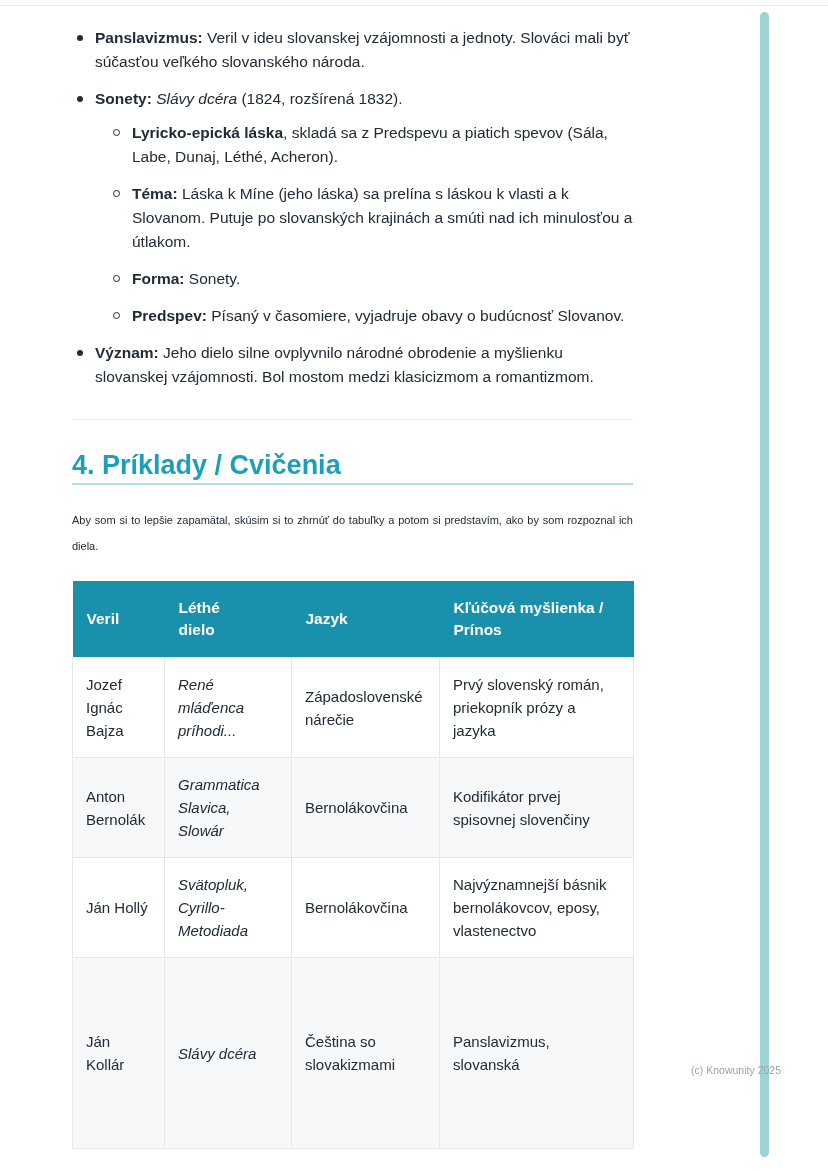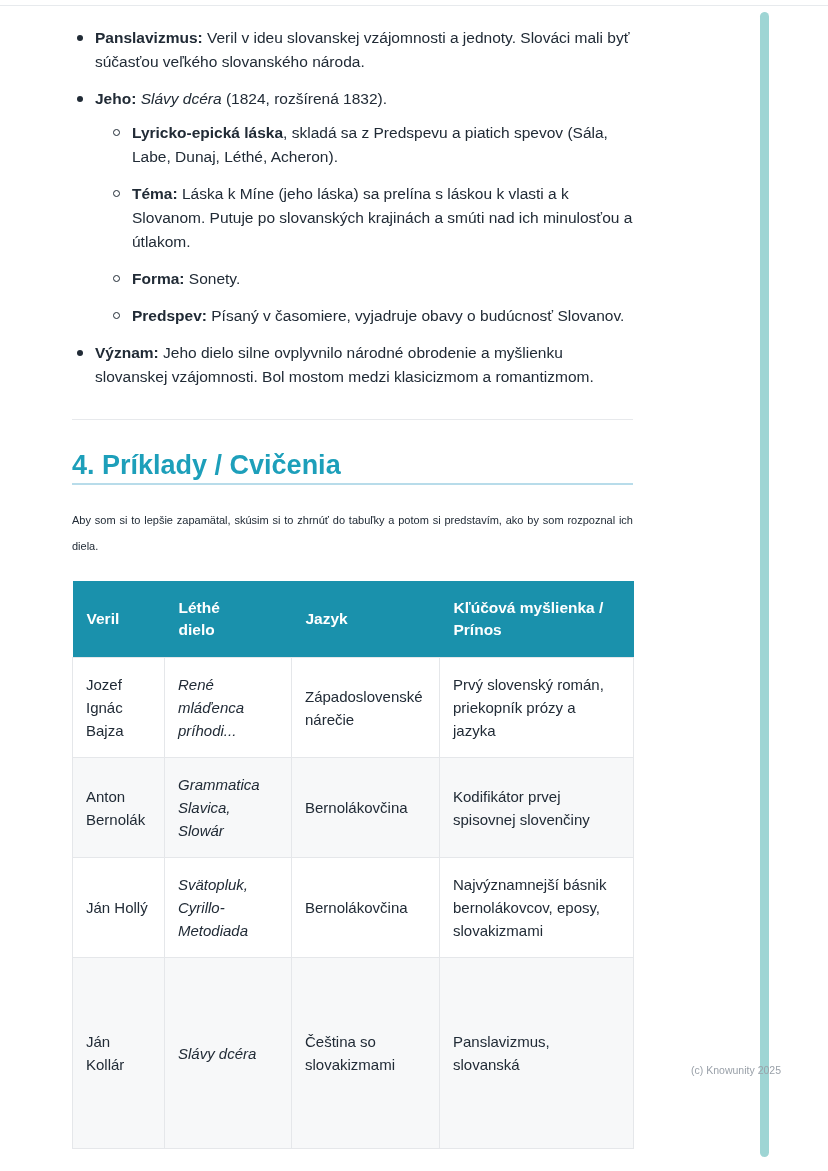--- a/index.html
+++ b/index.html
@@ -57,21 +57,21 @@
 <div class="page-top-edge"></div>
 <div class="side-stripe"></div>
 
 <div class="content">
 
   <ul class="blist">
     <li class="li1">
       <span class="b">Panslavizmus:</span><span> Veril v ideu slovanskej vzájomnosti a jednoty. Slováci mali byť súčasťou veľkého slovanského národa.</span>
     </li>
     <li class="li1">
-      <span class="b">Jeho:</span><span class="i"> Slávy dcéra</span><span> (1824, rozšírená 1832).</span>
+      <span class="b">Sonety:</span><span class="i"> Slávy dcéra</span><span> (1824, rozšírená 1832).</span>
       <ul class="blist sub">
         <li class="li2">
           <span class="b">Lyricko-epická láska</span><span>, skladá sa z Predspevu a piatich spevov (Sála, Labe, Dunaj, Léthé, Acheron).</span>
         </li>
         <li class="li2">
           <span class="b">Téma:</span><span> Láska k Míne (jeho láska) sa prelína s láskou k vlasti a k Slovanom. Putuje po slovanských krajinách a smúti nad ich minulosťou a útlakom.</span>
         </li>
         <li class="li2">
           <span class="b">Forma:</span><span> Sonety.</span>
         </li>
@@ -116,21 +116,21 @@
       <tr>
         <td>Anton Bernolák</td>
         <td class="i">Grammatica Slavica, Slowár</td>
         <td>Bernolákovčina</td>
         <td>Kodifikátor prvej spisovnej slovenčiny</td>
       </tr>
       <tr>
         <td>Ján Hollý</td>
         <td class="i">Svätopluk, Cyrillo-Metodiada</td>
         <td>Bernolákovčina</td>
-        <td>Najvýznamnejší básnik bernolákovcov, eposy, slovakizmami</td>
+        <td>Najvýznamnejší básnik bernolákovcov, eposy, vlastenectvo</td>
       </tr>
       <tr class="row-cut">
         <td>Ján Kollár</td>
         <td class="i">Slávy dcéra</td>
         <td>Čeština so slovakizmami</td>
         <td>Panslavizmus, slovanská</td>
       </tr>
     </tbody>
   </table>
 

